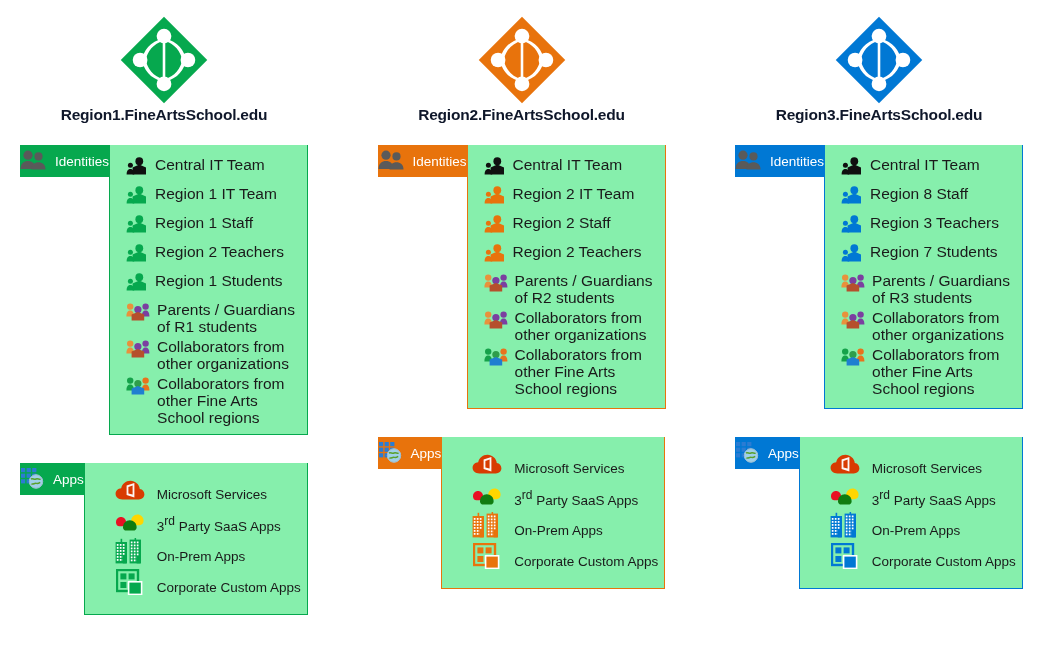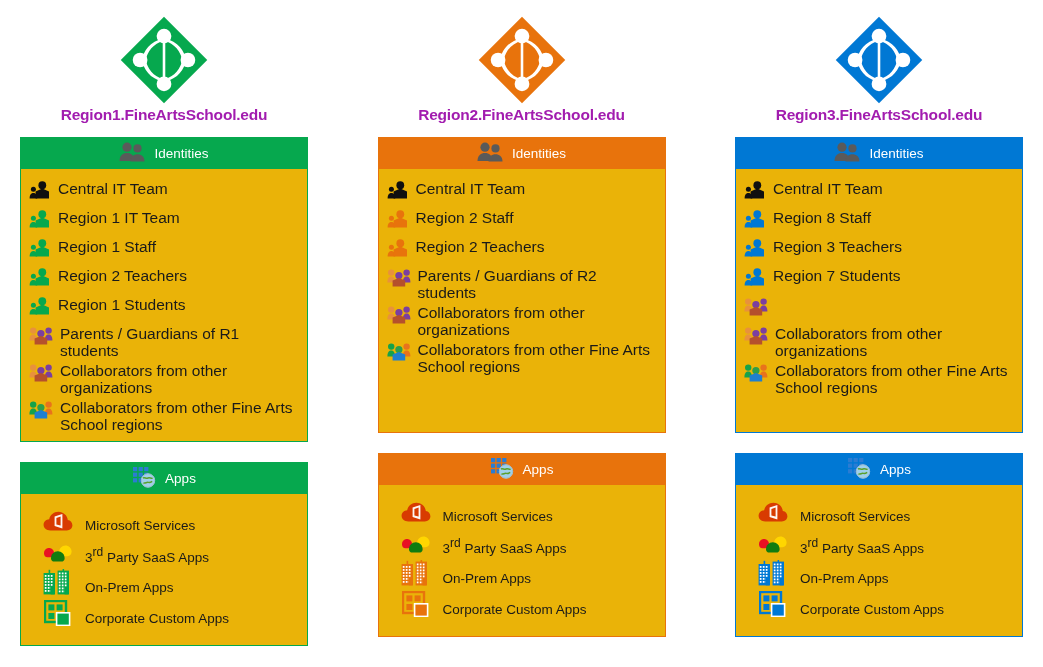--- a/index.html
+++ b/index.html
@@ -31,43 +31,43 @@
     align-items: center;
     justify-content: center;
   }
   .logo-svg { display: block; }
 
   
   .domain-title {
     text-align: center;
     font-size: 15.5px;
     font-weight: bold;
-    color: #a21caf;
+    color: #0f172a;
     letter-spacing: -0.2px;
     padding-bottom: 13px;
     white-space: nowrap;
   }
 
   
-  .card { display: flex; flex-direction: column; }
+  .card { display: flex; flex-direction: row; margin-top: 8px; }
   .card-header {
     height: 32px;
     display: flex;
     align-items: center;
     justify-content: center;
     gap: 9px;
     color: #ffffff;
     font-size: 13.5px;
   }
   .card-header .hdr-label { position: relative; top: 0px; }
   .card-body {
-    background: #eab308;
+    background: #86efac;
     border-style: solid;
     border-width: 0 1px 1px 1px;
-    padding: 8px 6px 8px 8px;
+    padding: 8px 6px 8px 16px;
   }
 
   
   .id-row {
     display: flex;
     align-items: flex-start;
     gap: 7px;
     min-height: 29px;
     padding-top: 1px;
   }
@@ -387,20 +387,33 @@
             <span class="ic"><svg width="22" height="18" viewBox="0 0 22 18">
     <g fill="#E8730C">
       <circle cx="4.4" cy="8.2" r="2.5"></circle>
       <path d="M0.6 17.5 C0.6 13.6 2.3 12 4.4 12 C6.5 12 8.2 13.6 8.2 17.5 Z"></path>
     </g>
     <g fill="#E8730C">
       <circle cx="13.3" cy="4.2" r="3.9"></circle>
     </g>
     <path d="M6.6 17.5 L6.6 10.6 L13.3 7.6 L20 10.6 L20 17.5 Z" fill="#E8730C"></path>
   </svg></span>
+            <span class="txt">Region 2 IT Team</span>
+          </div>
+          <div class="id-row">
+            <span class="ic"><svg width="22" height="18" viewBox="0 0 22 18">
+    <g fill="#E8730C">
+      <circle cx="4.4" cy="8.2" r="2.5"></circle>
+      <path d="M0.6 17.5 C0.6 13.6 2.3 12 4.4 12 C6.5 12 8.2 13.6 8.2 17.5 Z"></path>
+    </g>
+    <g fill="#E8730C">
+      <circle cx="13.3" cy="4.2" r="3.9"></circle>
+    </g>
+    <path d="M6.6 17.5 L6.6 10.6 L13.3 7.6 L20 10.6 L20 17.5 Z" fill="#E8730C"></path>
+  </svg></span>
             <span class="txt">Region 2 Staff</span>
           </div>
           <div class="id-row">
             <span class="ic"><svg width="22" height="18" viewBox="0 0 22 18">
     <g fill="#E8730C">
       <circle cx="4.4" cy="8.2" r="2.5"></circle>
       <path d="M0.6 17.5 C0.6 13.6 2.3 12 4.4 12 C6.5 12 8.2 13.6 8.2 17.5 Z"></path>
     </g>
     <g fill="#E8730C">
       <circle cx="13.3" cy="4.2" r="3.9"></circle>
@@ -638,20 +651,21 @@
           </div>
           <div class="id-row">
             <span class="ic"><svg width="24" height="19" viewBox="0 0 24 19">
     <circle cx="4.2" cy="4.6" r="3.2" fill="#E8913C"></circle>
     <path d="M0.4 14.6 C0.4 10.4 2 8.6 4.2 8.6 C6.4 8.6 8 10.4 8 14.6 Z" fill="#E8913C"></path>
     <circle cx="19.6" cy="4.6" r="3.2" fill="#7B3FA0"></circle>
     <path d="M15.8 14.6 C15.8 10.4 17.4 8.6 19.6 8.6 C21.8 8.6 23.4 10.4 23.4 14.6 Z" fill="#7B3FA0"></path>
     <circle cx="11.9" cy="7.6" r="3.6" fill="#7B3FA0"></circle>
     <path d="M5.6 18.6 L5.6 12.4 L11.9 10 L18.2 12.4 L18.2 18.6 Z" fill="#B5502C"></path>
   </svg></span>
+            <span class="txt">Parents / Guardians of R3 students</span>
           </div>
           <div class="id-row">
             <span class="ic"><svg width="24" height="19" viewBox="0 0 24 19">
     <circle cx="4.2" cy="4.6" r="3.2" fill="#E8913C"></circle>
     <path d="M0.4 14.6 C0.4 10.4 2 8.6 4.2 8.6 C6.4 8.6 8 10.4 8 14.6 Z" fill="#E8913C"></path>
     <circle cx="19.6" cy="4.6" r="3.2" fill="#7B3FA0"></circle>
     <path d="M15.8 14.6 C15.8 10.4 17.4 8.6 19.6 8.6 C21.8 8.6 23.4 10.4 23.4 14.6 Z" fill="#7B3FA0"></path>
     <circle cx="11.9" cy="7.6" r="3.6" fill="#7B3FA0"></circle>
     <path d="M5.6 18.6 L5.6 12.4 L11.9 10 L18.2 12.4 L18.2 18.6 Z" fill="#B5502C"></path>
   </svg></span>

